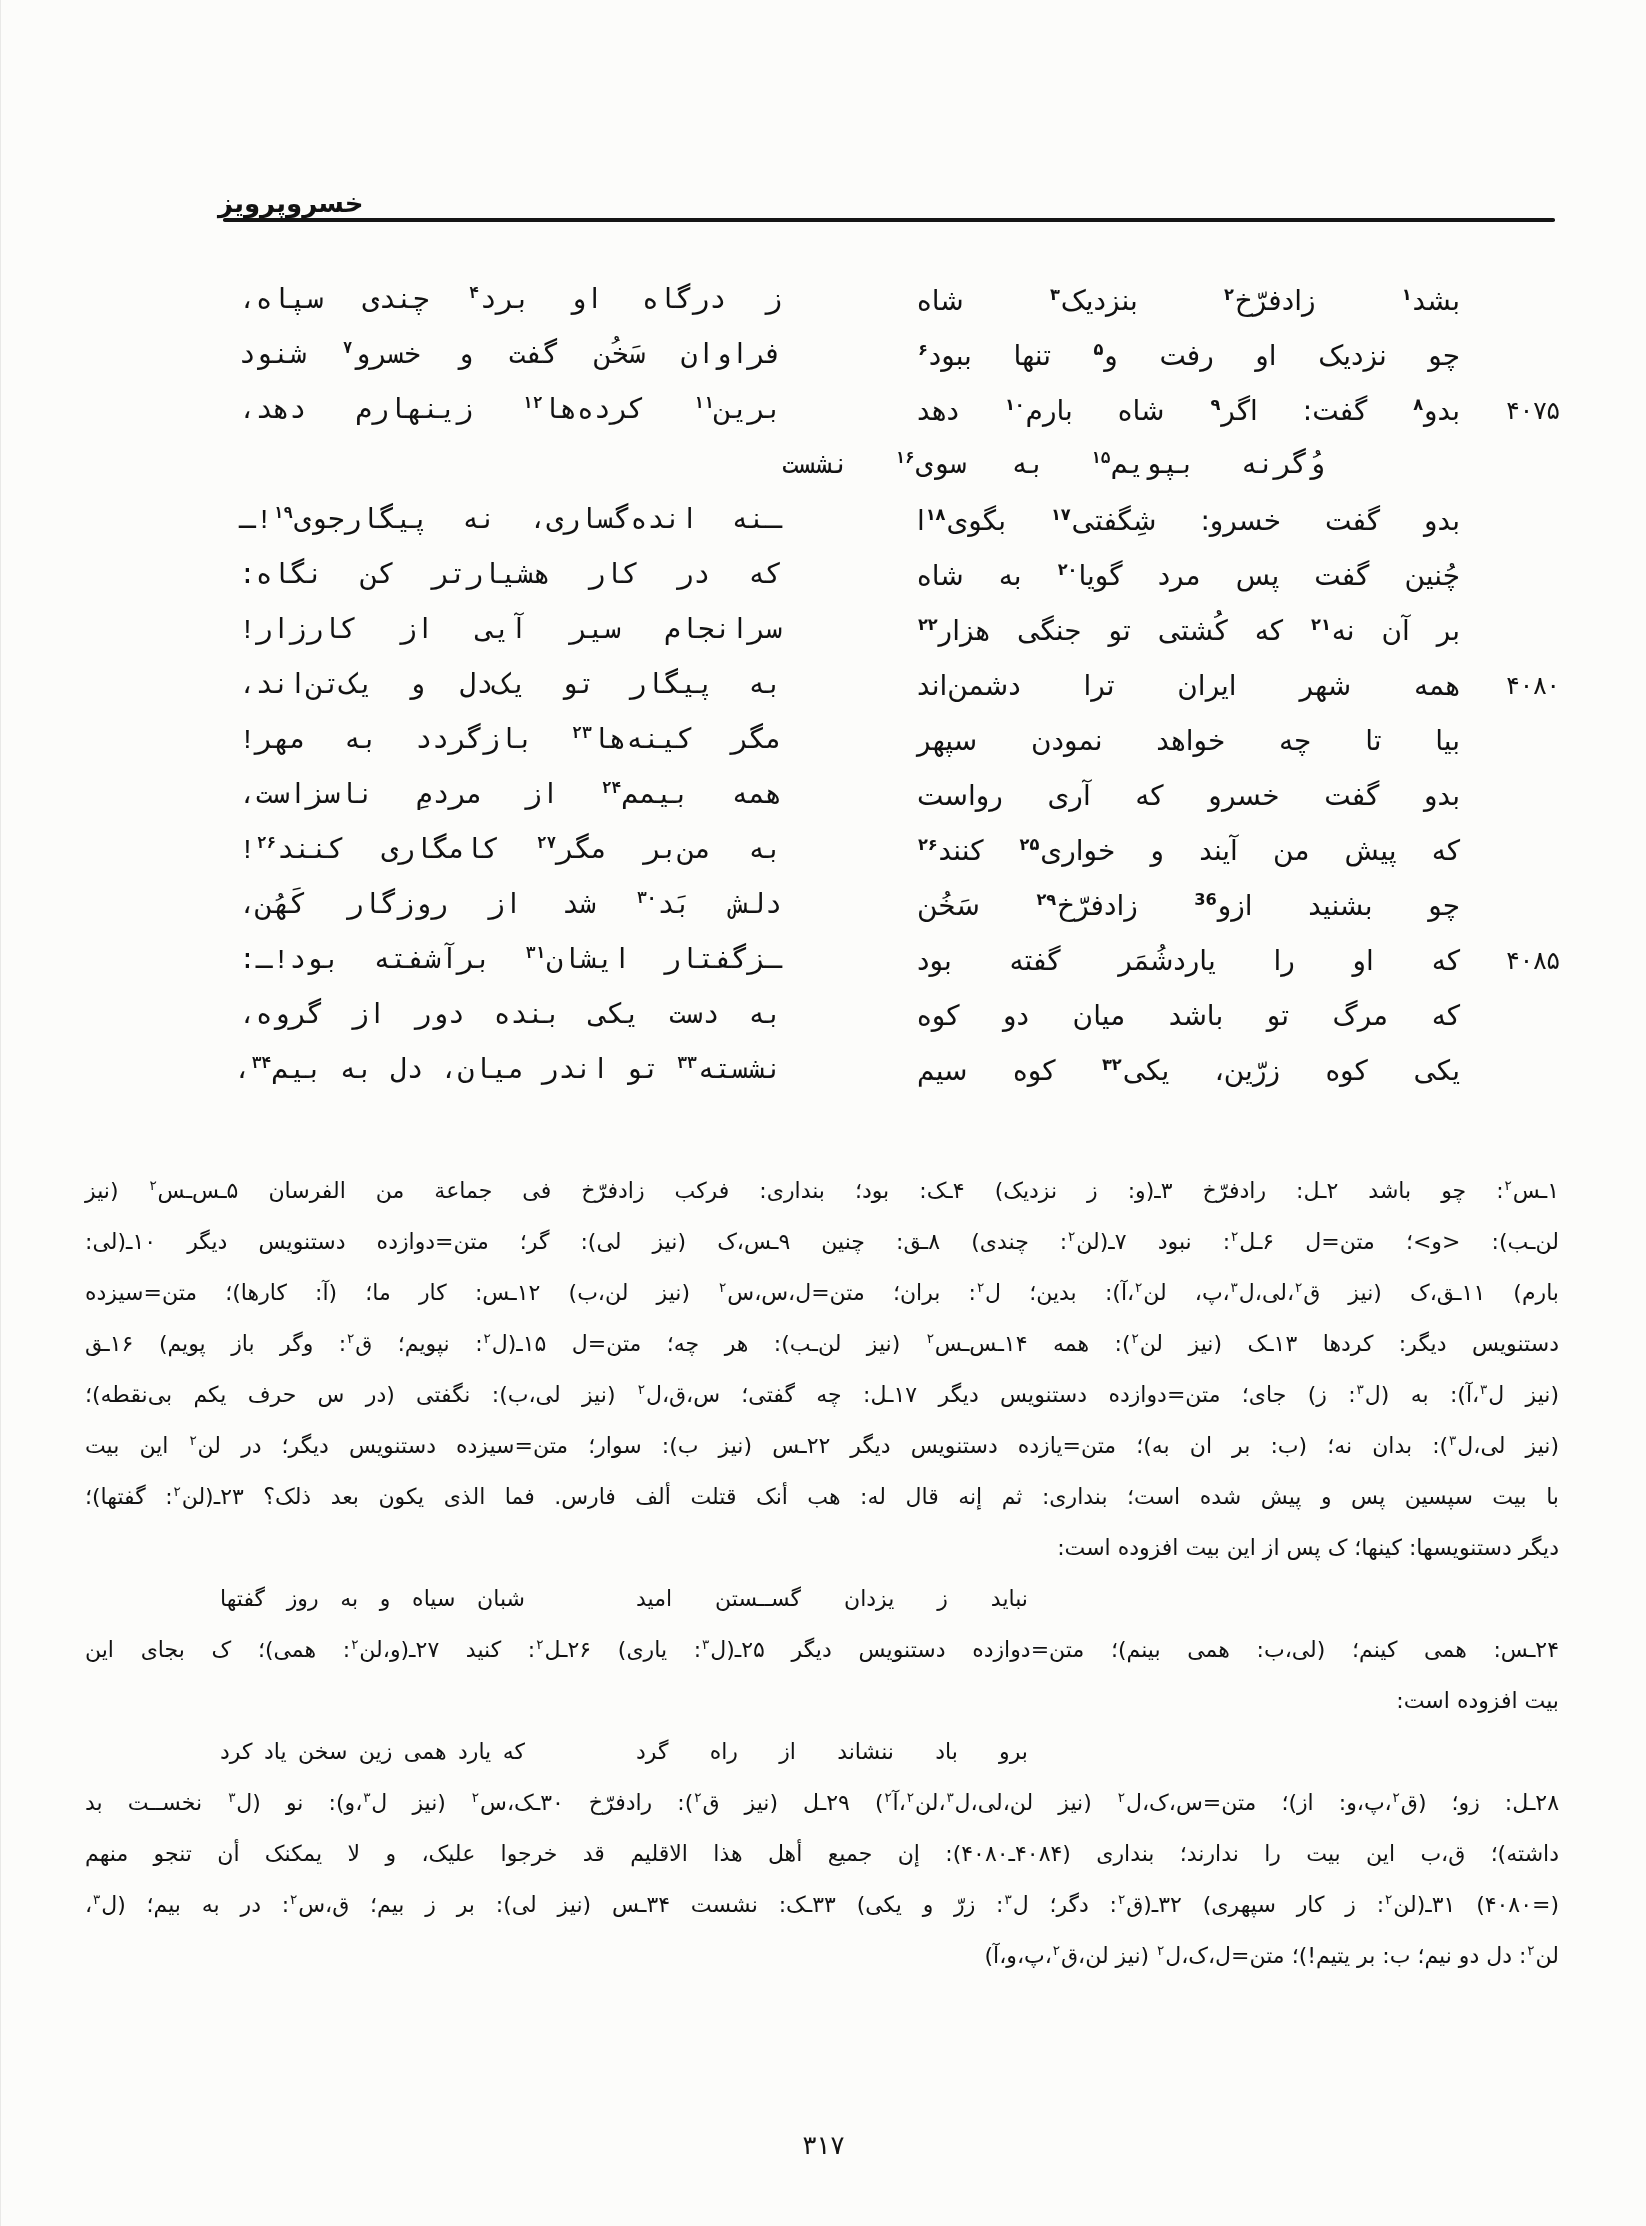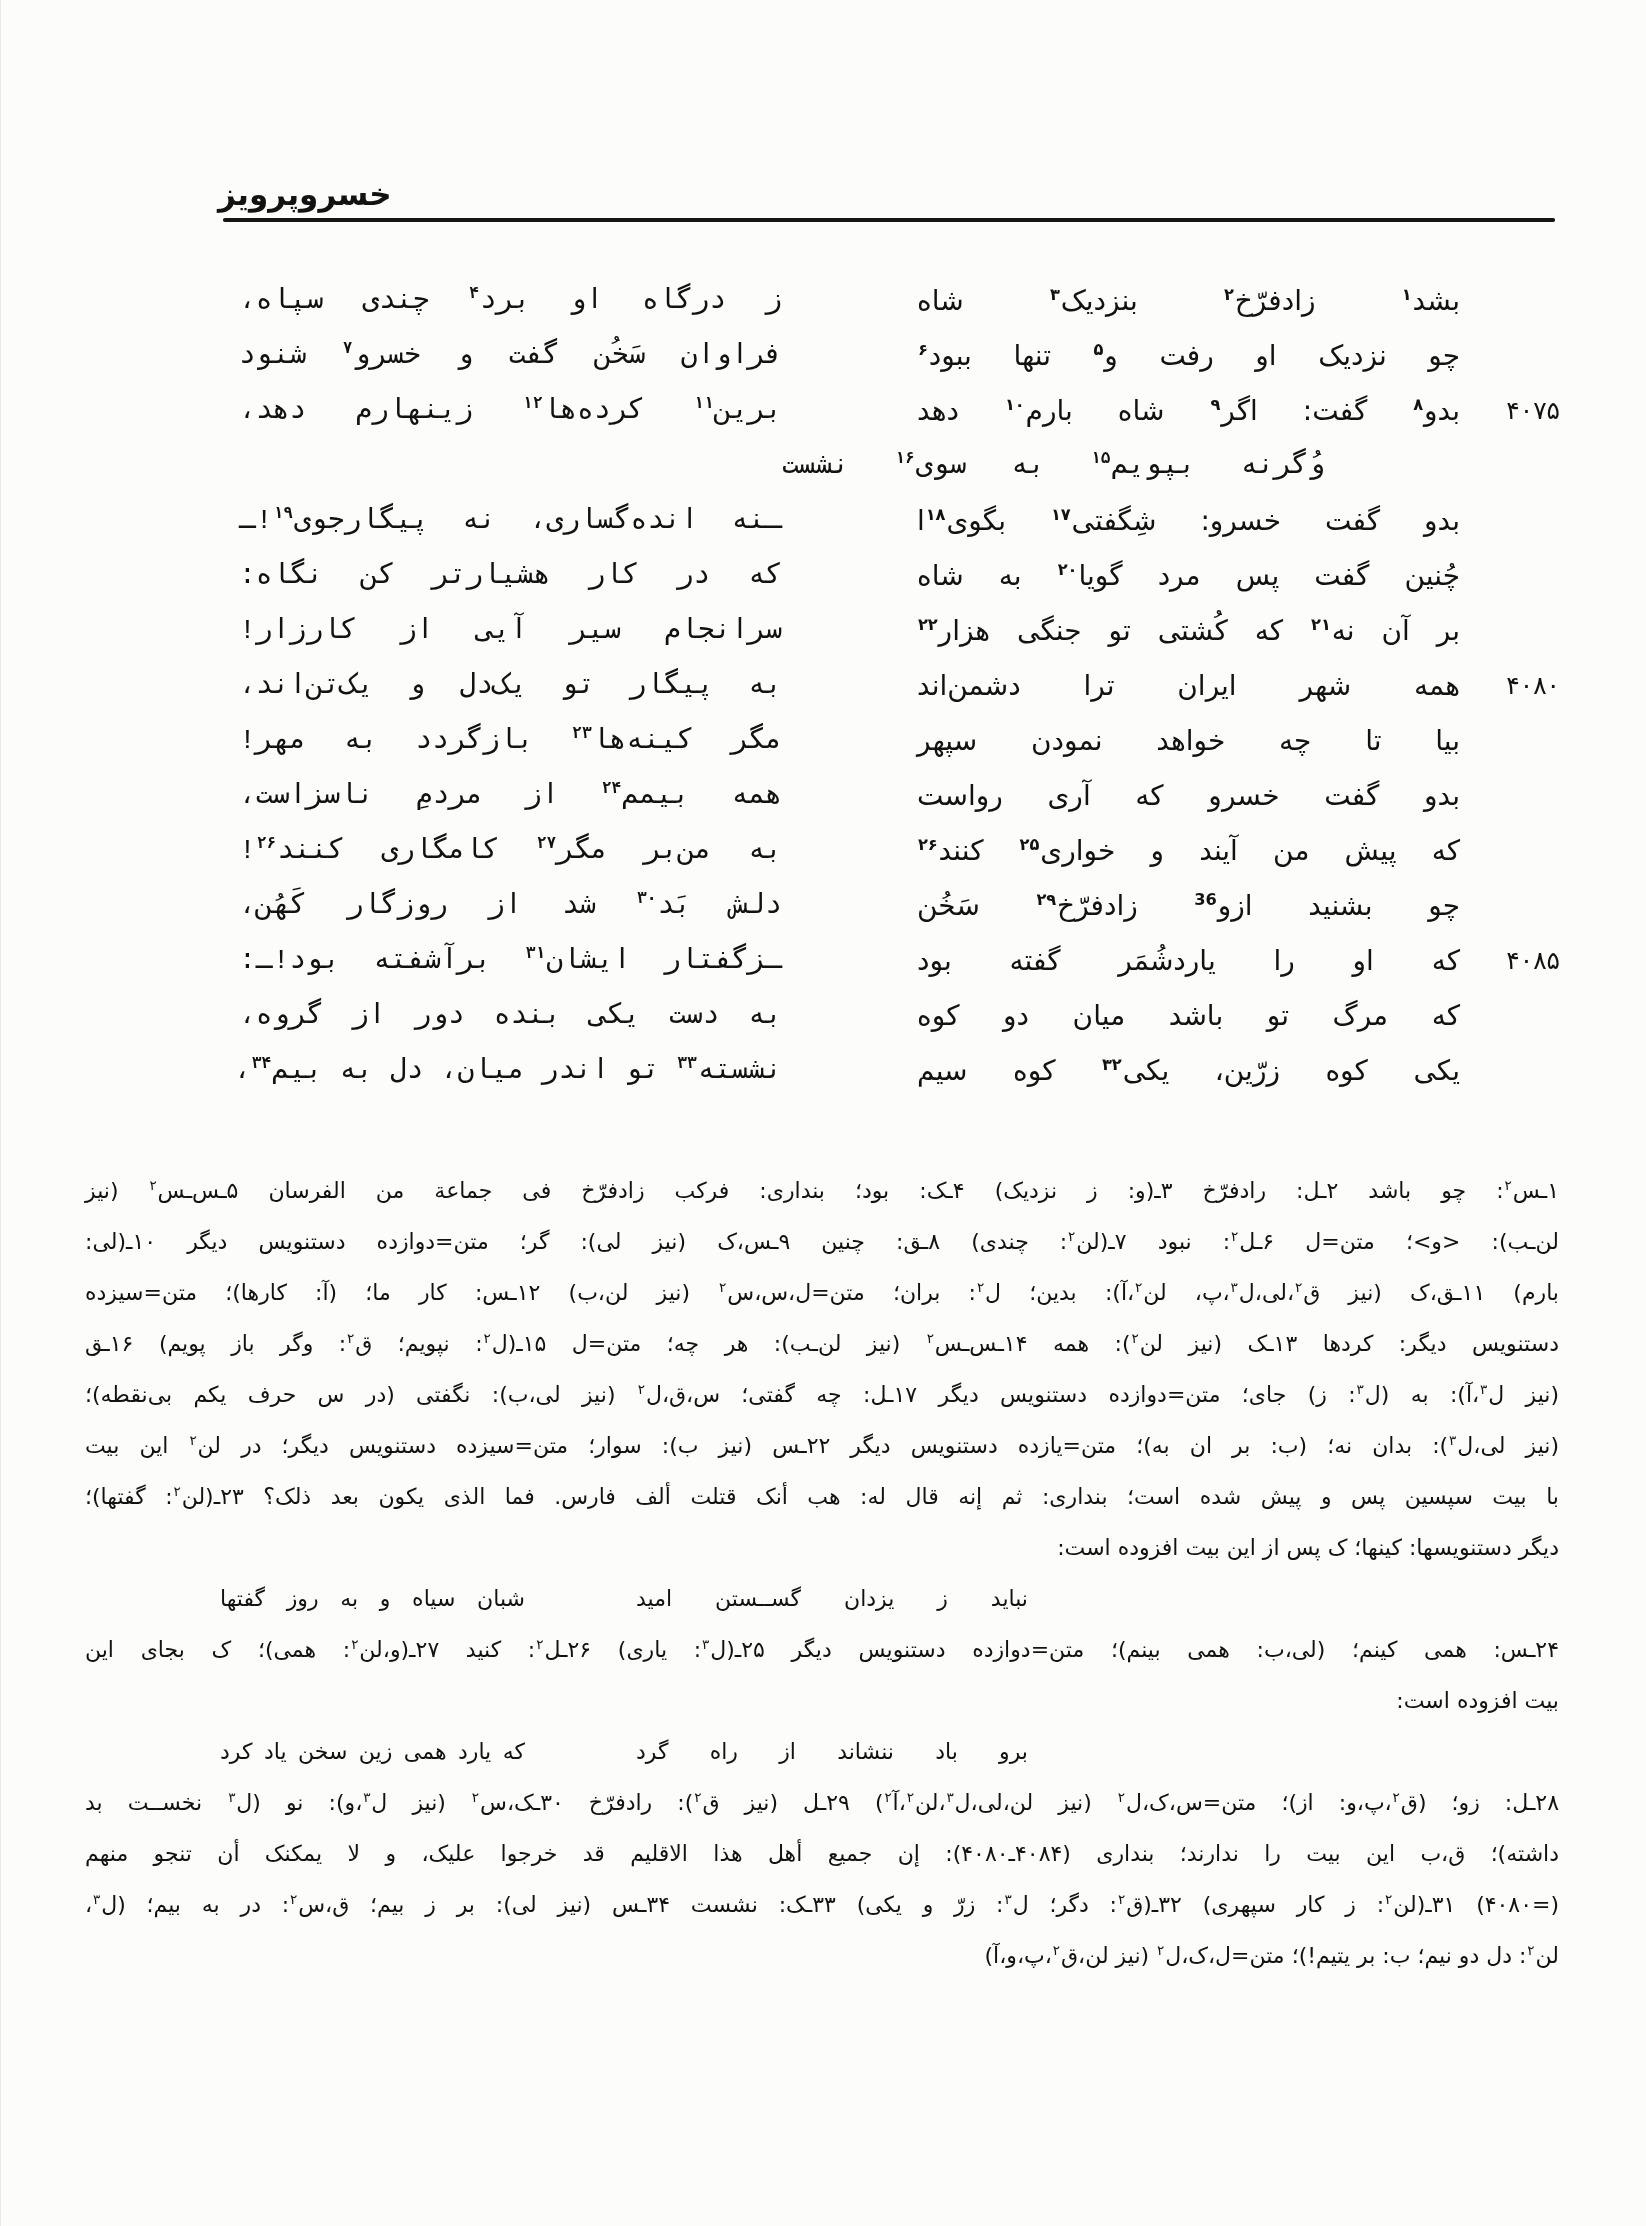--- a/index.html
+++ b/index.html
@@ -12,22 +12,22 @@
   .page{
     position:relative;
     width:1647px;height:2226px;
     background:#fcfcfa;
     overflow:hidden;
     direction:rtl;
   }
   
   .running-head{
     position:absolute;
-    top:176px;left:218px;
-    font-size:31px;
+    top:188px;left:218px;
+    font-size:26px;
     font-weight:bold;
     letter-spacing:0px;
   }
   .head-rule{
     position:absolute;
     top:218px;left:223px;right:92px;
     height:3.7px;background:#151515;
     border-radius:1.8px;
   }
   
@@ -210,15 +210,16 @@
       <div class="fn-verse">
         <div class="vr">برو باد ننشاند از راه گرد</div>
         <div class="vl">که یارد همی زین سخن یاد کرد</div>
       </div>
       <div class="fn-line">۲۸ـل: زو؛ (ق<sup>۲</sup>،پ،و: از)؛ متن=س،ک،ل<sup>۲</sup> (نیز لن،لی،ل<sup>۳</sup>،لن<sup>۲</sup>،آ<sup>۲</sup>)  ۲۹ـل (نیز ق<sup>۲</sup>): رادفرّخ  ۳۰ـک،س<sup>۲</sup> (نیز ل<sup>۳</sup>،و): نو (ل<sup>۳</sup> نخســت بد</div>
       <div class="fn-line">داشته)؛ ق،ب این بیت را ندارند؛ بنداری (۴۰۸۴ـ۴۰۸۰): إن جمیع أهل هذا الاقلیم قد خرجوا علیک، و لا یمکنک أن تنجو منهم</div>
       <div class="fn-line">(=۴۰۸۰)  ۳۱ـ(لن<sup>۲</sup>: ز کار سپهری)  ۳۲ـ(ق<sup>۲</sup>: دگر؛ ل<sup>۳</sup>: زرّ و یکی)  ۳۳ـک: نشست  ۳۴ـس (نیز لی): بر ز بیم؛ ق،س<sup>۲</sup>: در به بیم؛ (ل<sup>۳</sup>،</div>
       <div class="fn-line fn-start">لن<sup>۲</sup>: دل دو نیم؛ ب: بر یتیم!)؛ متن=ل،ک،ل<sup>۲</sup> (نیز لن،ق<sup>۲</sup>،پ،و،آ)</div>
     </div>
 
+  <div class="page-number">۳۱۷</div>
 
 </div>
 
 
 </body></html>

